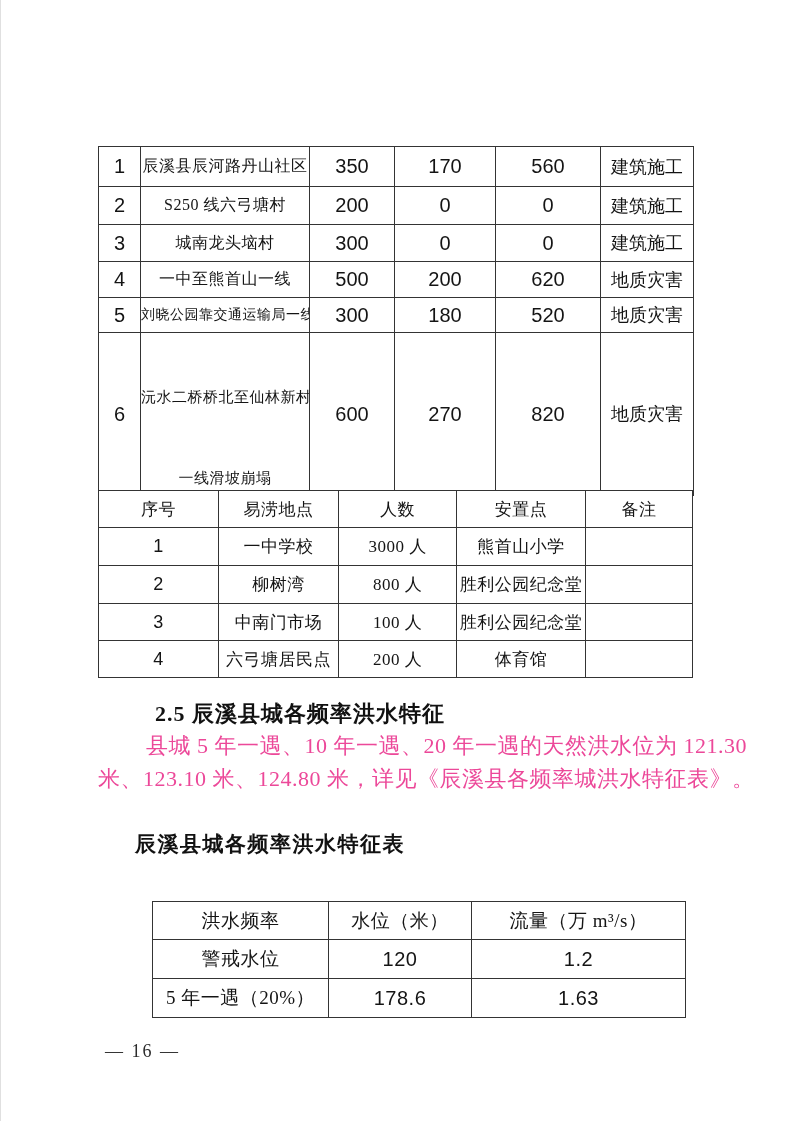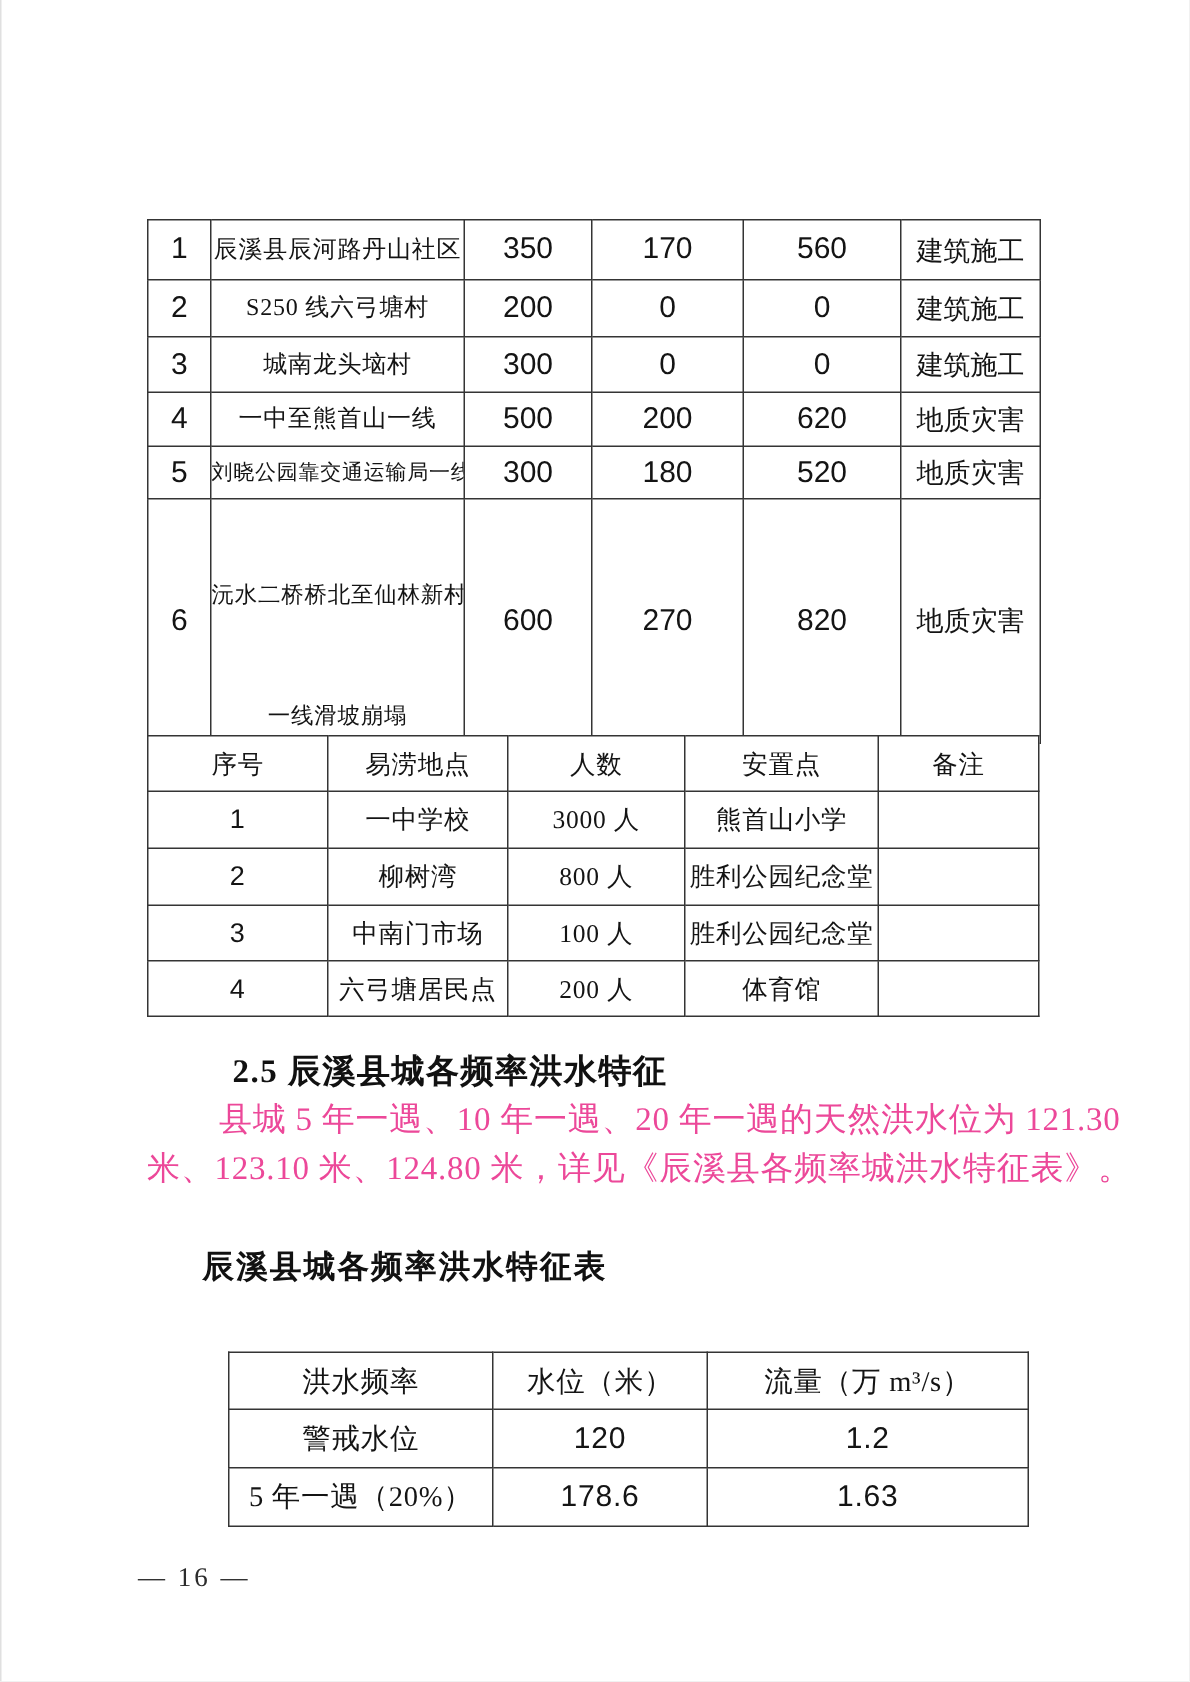--- a/index.html
+++ b/index.html
@@ -54,21 +54,21 @@
   }
   .pl1 { left:146px; top:731px; }
   .pl2 { left:98px;  top:764px; }
 
   .t3-title {
     position:absolute; left:135px; top:830px; width:533px; text-align:left;
     font-weight:bold; font-size:21px; letter-spacing:1.5px; color:#111;
   }
 
   .page-num {
-    position:absolute; left:92px; top:1041px; font-size:18px; letter-spacing:2px;
+    position:absolute; left:105px; top:1041px; font-size:18px; letter-spacing:2px;
     color:#2c2c2c; font-family:"Liberation Serif", serif;
   }
 </style>
 </head>
 <body>
 
 <div class="page">
   <div class="scan-edge"></div>
 
   <table class="t1">

